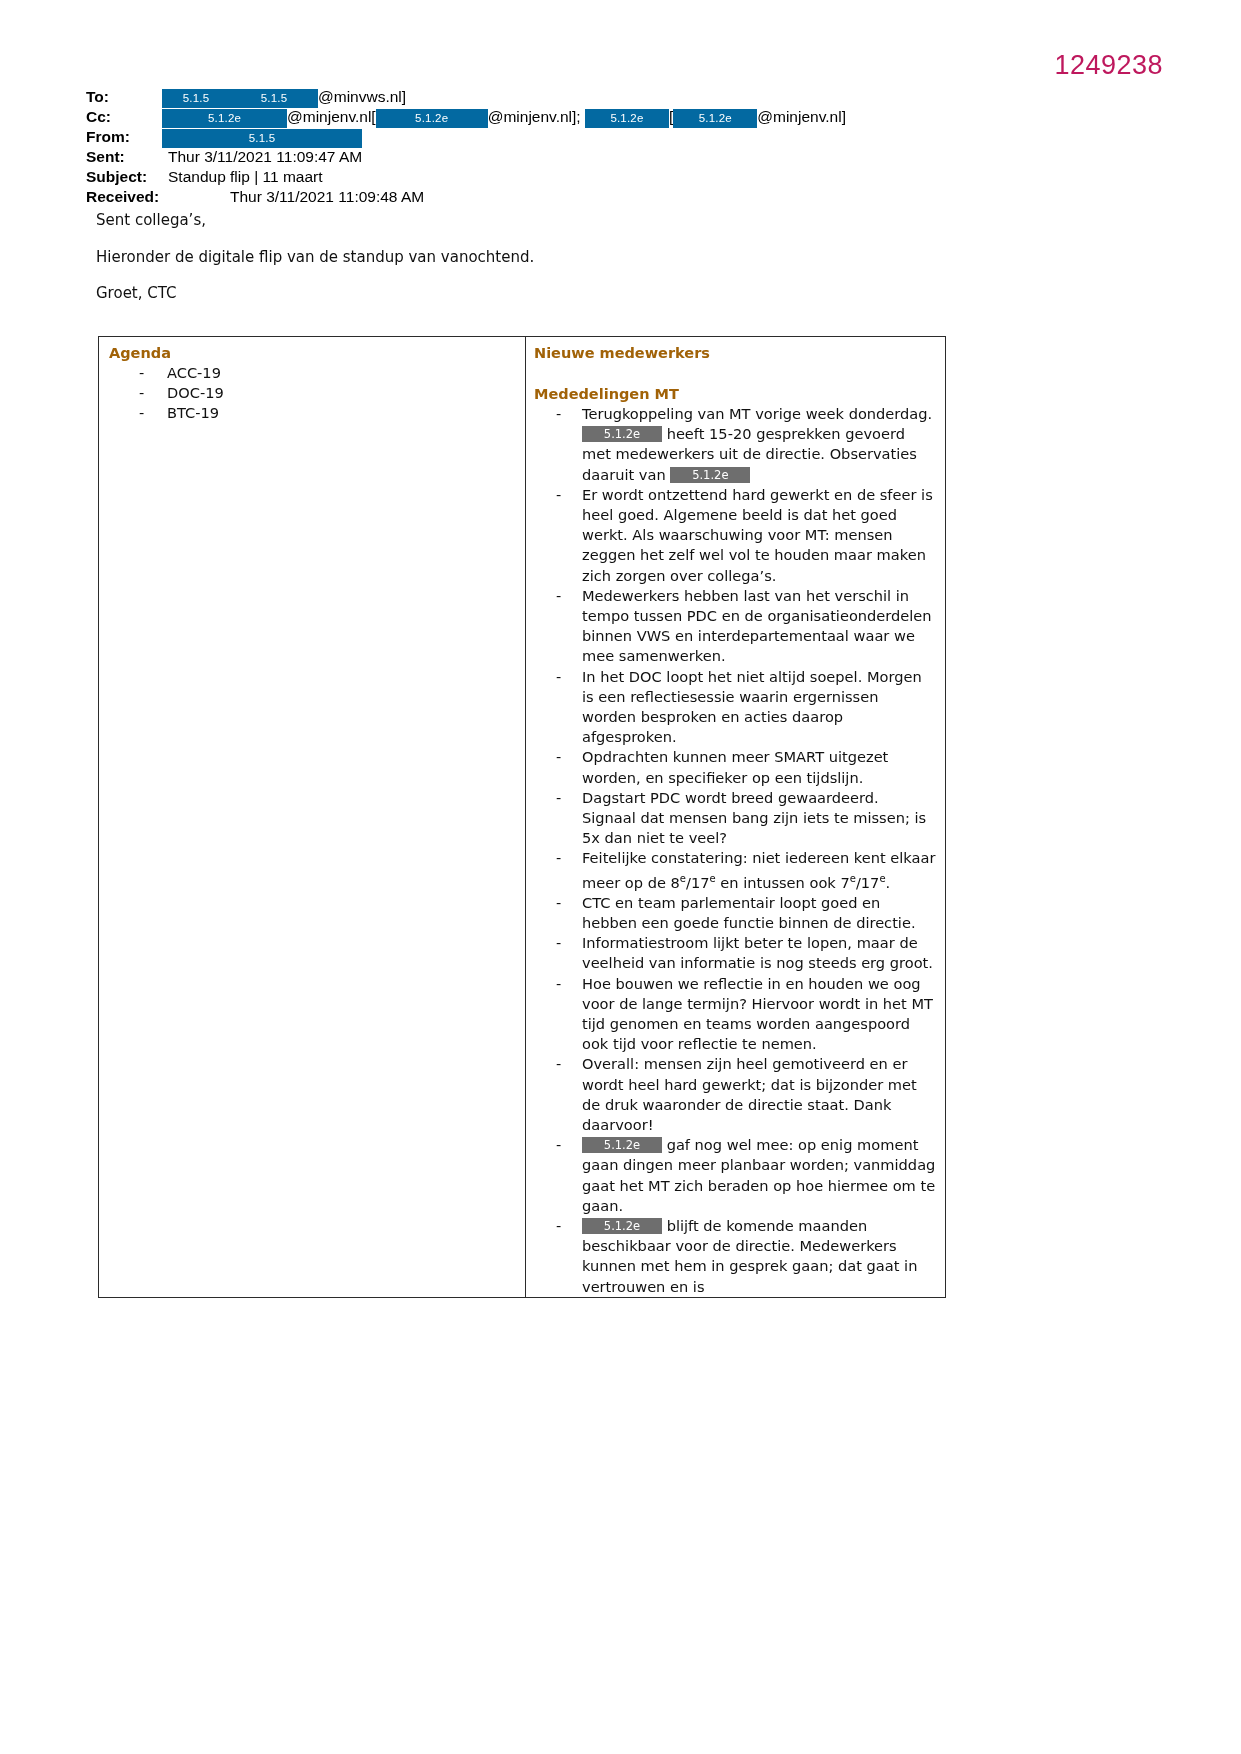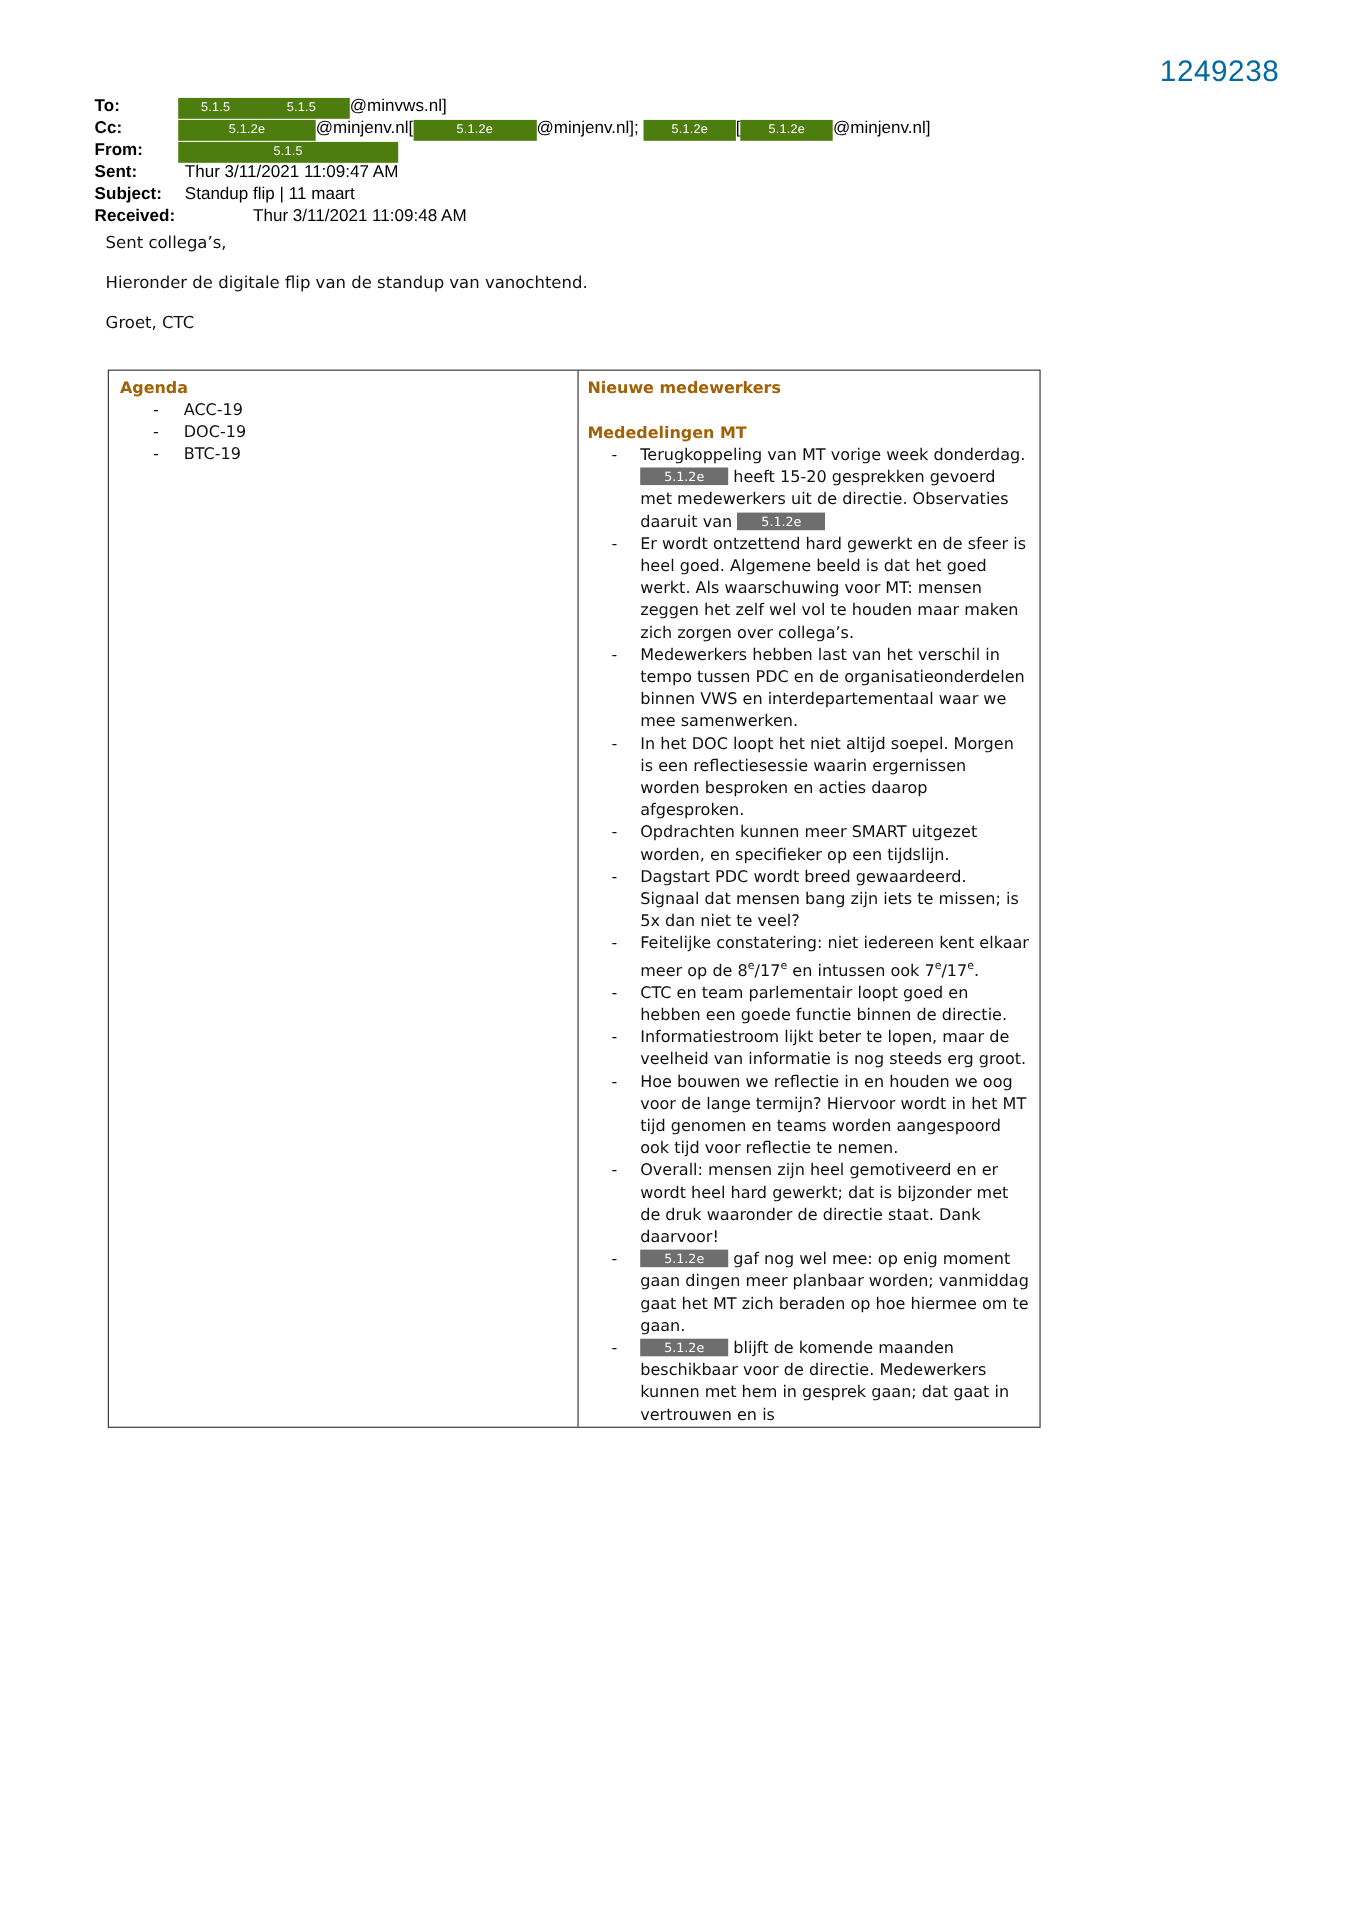--- a/index.html
+++ b/index.html
@@ -22,21 +22,21 @@
   }
 
   
   .doc-number {
     position: absolute;
     top: 50px;
     right: 78px;
     font-family: "Liberation Sans", sans-serif;
     font-size: 27px;
     letter-spacing: 0.5px;
-    color: #0369a1;
+    color: #be185d;
   }
 
   
   .mail-header {
     position: absolute;
     left: 86px;
     top: 87px;
     width: 1000px;
     font-family: "Liberation Sans", sans-serif;
     font-size: 15.5px;
@@ -57,21 +57,21 @@
   .hdr-value {
     display: flex;
     align-items: baseline;
     white-space: nowrap;
   }
   .hdr-plain { font-size: 15.5px; }
 
   
   .redact {
     display: inline-block;
-    background: #4d7c0f;
+    background: #0369a1;
     color: #ffffff;
     text-align: center;
     font-family: "Liberation Sans", sans-serif;
     font-size: 11.5px;
     line-height: 17px;
     height: 17px;
     vertical-align: middle;
     letter-spacing: 0.2px;
   }
   .redact.tall { height: 19px; line-height: 19px; }

